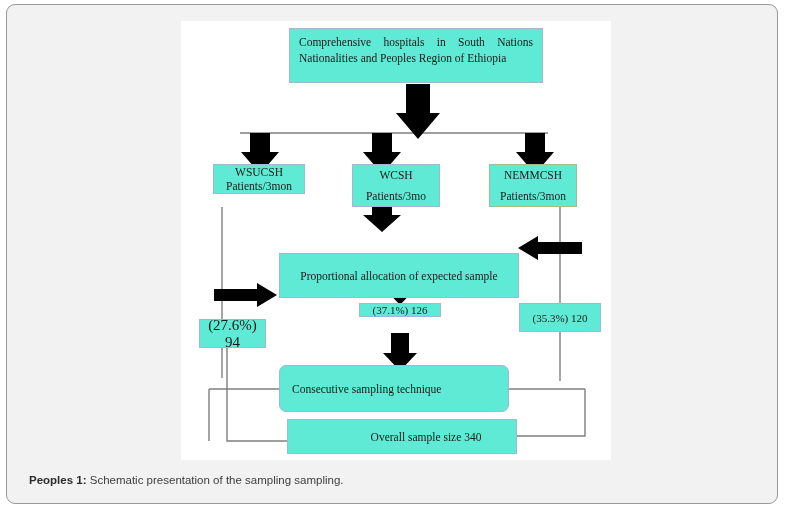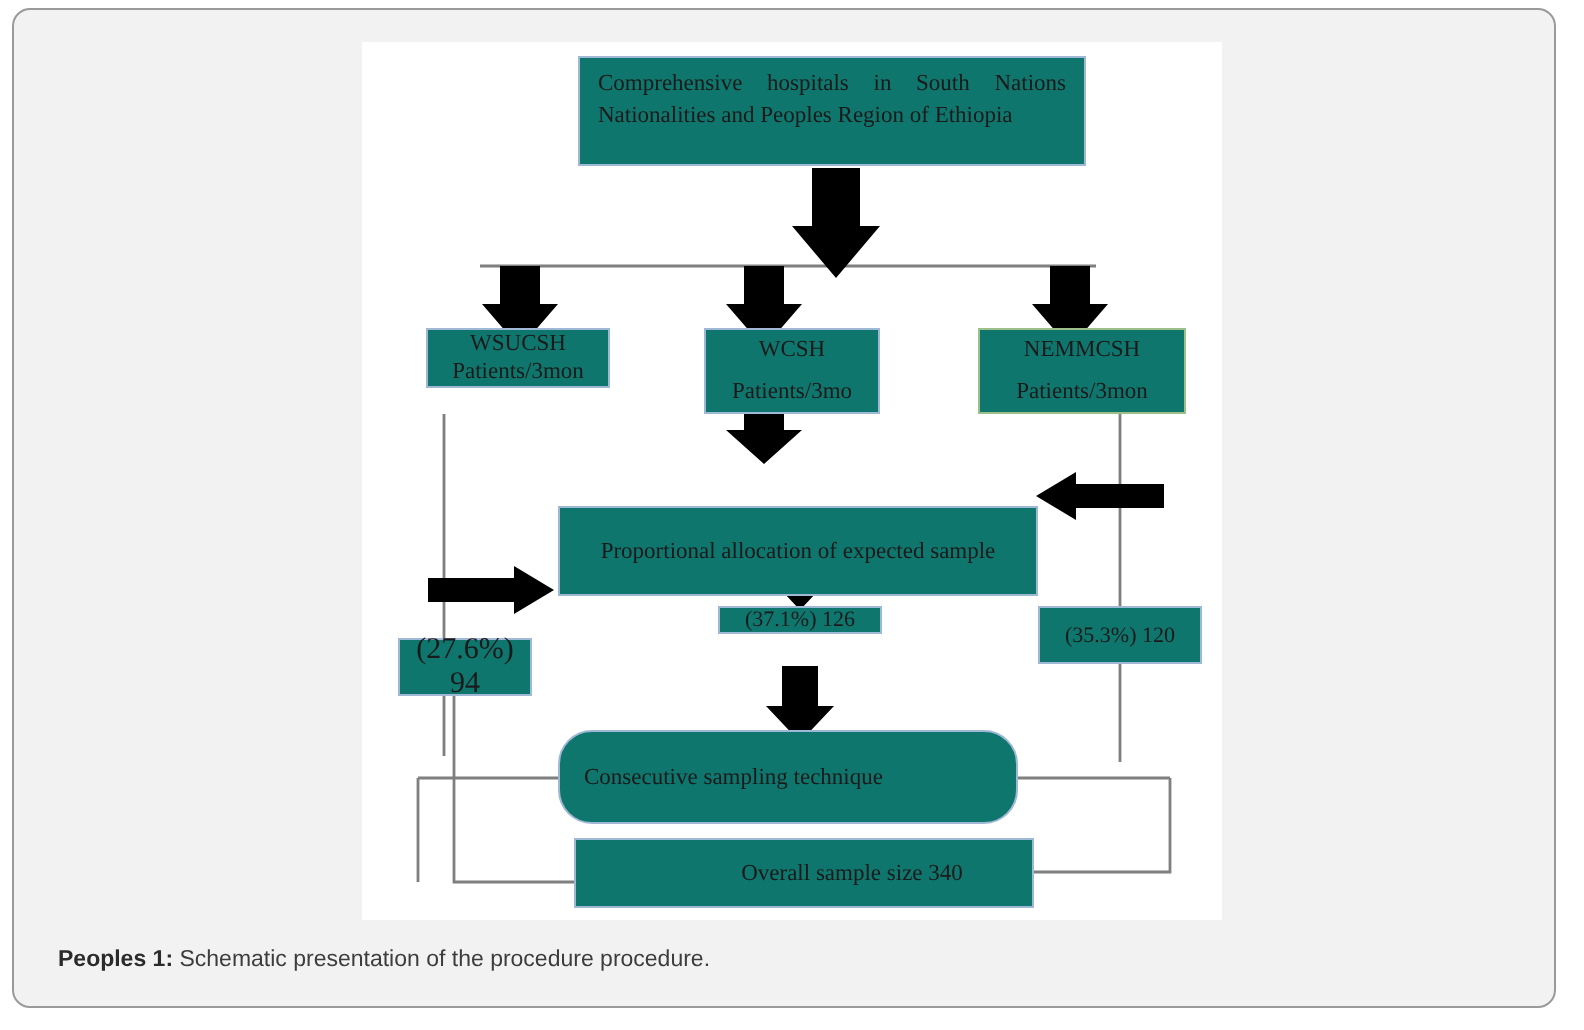--- a/index.html
+++ b/index.html
@@ -53,45 +53,45 @@
     top: 0;
     width: 430px;
     height: 439px;
     overflow: visible;
   }
 
   
   .fbox {
     position: absolute;
     box-sizing: border-box;
-    background: #0f766e;
+    background: #5eead4;
     border: 1px solid #9fb8d6;
     font-family: "Liberation Serif", serif;
     color: #1a1a1a;
     display: flex;
     align-items: center;
     justify-content: center;
     text-align: center;
   }
   .fbox.green { border-color: #9dc08b; }
-  .fbox.rounded { border-radius: 17px; }
+  .fbox.rounded { border-radius: 7px; }
 
   #box-root {
     left: 108px; top: 7px; width: 254px; height: 55px;
     padding: 5px 9px;
     font-size: 11.5px;
     line-height: 16px;
     text-align: justify;
     text-align-last: left;
     display: block;
   }
 
   #box-wsucsh { left: 32px; top: 143px; width: 92px; height: 30px; }
   #box-wcsh   { left: 157px; top: 143px; width: 88px; height: 43px; margin-left: 14px; }
-  #box-nemmcsh{ left: 308px; top: 143px; width: 104px; height: 43px; }
+  #box-nemmcsh{ left: 308px; top: 143px; width: 88px; height: 43px; }
 
   .hosp-inner {
     display: flex;
     flex-direction: column;
     justify-content: space-around;
     align-items: center;
     width: 100%;
     height: 100%;
     font-size: 11.5px;
   }
@@ -229,16 +229,16 @@
       <div class="fbox" id="box-pct-right">(35.3%) 120</div>
 
       <div class="fbox rounded" id="box-consec">Consecutive sampling technique</div>
 
       <div class="fbox" id="box-overall">Overall sample size 340</div>
 
     </div>
   </div>
 
   <div id="caption">
-    <span class="cap-label">Peoples 1:</span><span> Schematic presentation of the procedure procedure.</span>
+    <span class="cap-label">Peoples 1:</span><span> Schematic presentation of the sampling sampling.</span>
   </div>
 
 </div>
 
 </body></html>

